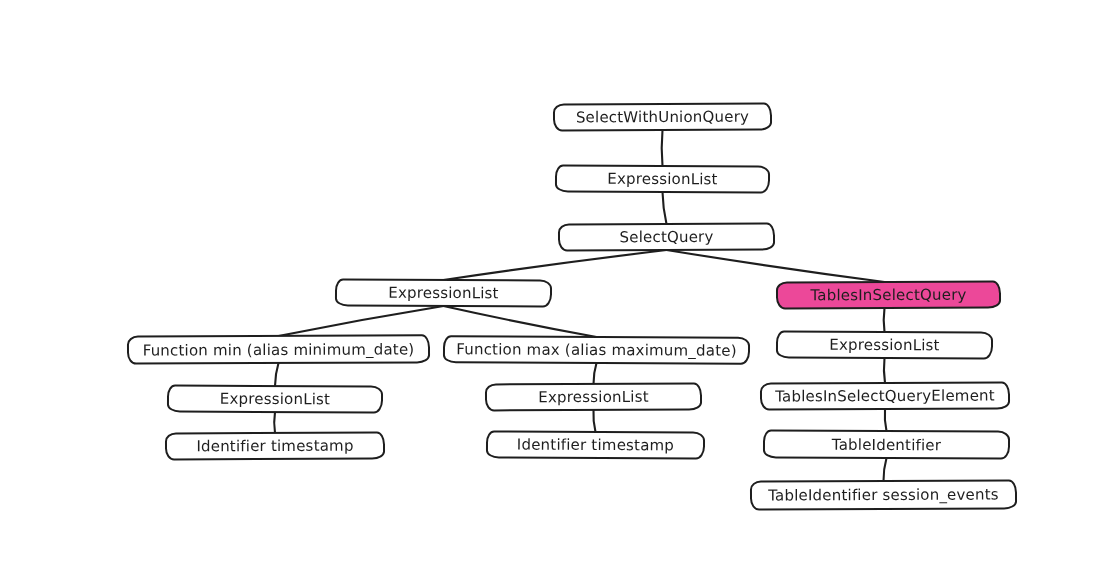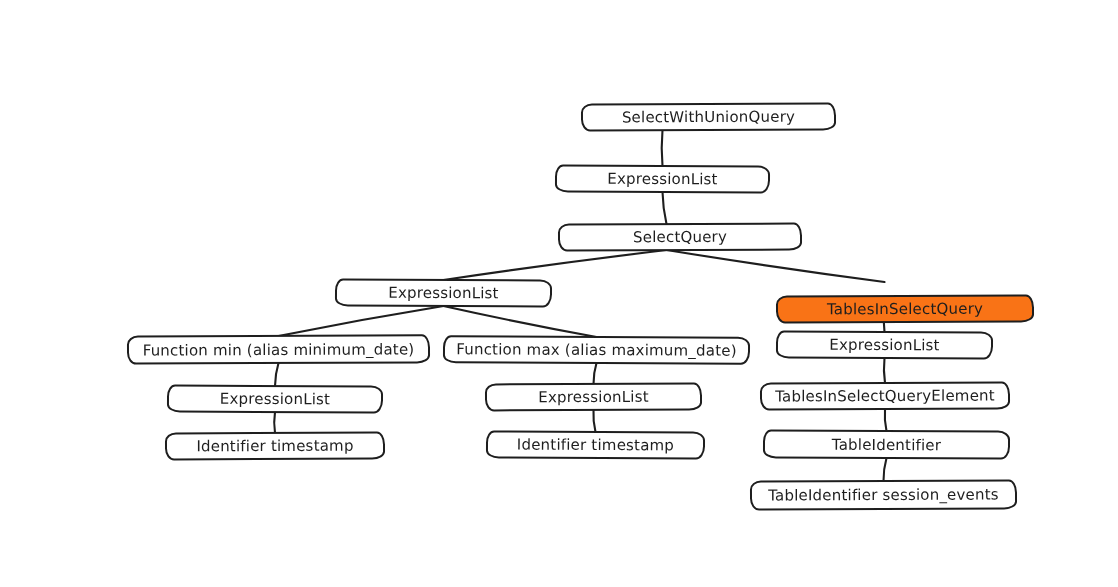--- a/index.html
+++ b/index.html
@@ -58,27 +58,27 @@
       <path d="M 278.5 363 Q 275.16820986025664 374.25929280482165 275 386" stroke="#1e1e1e"></path>
       <path d="M 275 412 Q 273.4 422.5 275 433" stroke="#1e1e1e"></path>
       <path d="M 596.5 363 Q 593.4160808101421 373.2737258300203 593.5 384" stroke="#1e1e1e"></path>
       <path d="M 593.5 410 Q 592.9065708696517 421.14485719366803 595.5 432" stroke="#1e1e1e"></path>
       <path d="M 884.5 308 Q 882.9 320 884.5 332" stroke="#1e1e1e"></path>
       <path d="M 884.5 358 Q 883.150319904032 370.53199360191934 885 383" stroke="#1e1e1e"></path>
       <path d="M 885 409 Q 884.1537060917095 420.1088382210198 886.5 431" stroke="#1e1e1e"></path>
       <path d="M 886.5 458 Q 883.413439342102 469.2930573054916 883.5 481" stroke="#1e1e1e"></path>
     </svg>
   <div id="nodes">
-      <div class="node" style="left: 581px; top: 103px; width: 255px; height: 28px; border-color: rgb(30, 30, 30); background: rgb(255, 255, 255); justify-content: center;">
+      <div class="node" style="left: 553px; top: 103px; width: 219px; height: 28px; border-color: rgb(30, 30, 30); background: rgb(255, 255, 255); justify-content: center;">
         <span class="node-label">SelectWithUnionQuery</span>
       </div>
       <div class="node" style="left: 555px; top: 165px; width: 215px; height: 28px; border-color: rgb(30, 30, 30); background: rgb(255, 255, 255);">
         <span class="node-label">ExpressionList</span>
       </div>
-      <div class="node" style="left: 558px; top: 223px; width: 244px; height: 28px; border-color: rgb(30, 30, 30); background: rgb(255, 255, 255);">
+      <div class="node" style="left: 558px; top: 223px; width: 217px; height: 28px; border-color: rgb(30, 30, 30); background: rgb(255, 255, 255);">
         <span class="node-label">SelectQuery</span>
       </div>
       <div class="node" style="left: 335px; top: 279px; width: 217px; height: 28px; border-color: rgb(30, 30, 30); background: rgb(255, 255, 255);">
         <span class="node-label">ExpressionList</span>
       </div>
       <div class="node" style="left: 127px; top: 335px; width: 303px; height: 29px; border-color: rgb(30, 30, 30); background: rgb(255, 255, 255);">
         <span class="node-label">Function min (alias minimum_date)</span>
       </div>
       <div class="node" style="left: 167px; top: 385px; width: 216px; height: 28px; border-color: rgb(30, 30, 30); background: rgb(255, 255, 255);">
         <span class="node-label">ExpressionList</span>
@@ -88,21 +88,21 @@
       </div>
       <div class="node" style="left: 443px; top: 336px; width: 307px; height: 28px; border-color: rgb(30, 30, 30); background: rgb(255, 255, 255);">
         <span class="node-label">Function max (alias maximum_date)</span>
       </div>
       <div class="node" style="left: 485px; top: 383px; width: 217px; height: 28px; border-color: rgb(30, 30, 30); background: rgb(255, 255, 255);">
         <span class="node-label">ExpressionList</span>
       </div>
       <div class="node" style="left: 486px; top: 431px; width: 219px; height: 28px; border-color: rgb(30, 30, 30); background: rgb(255, 255, 255);">
         <span class="node-label">Identifier timestamp</span>
       </div>
-      <div class="node" style="left: 776px; top: 295px; width: 258px; height: 28px; border-color: rgb(30, 30, 30); background: #f97316;">
+      <div class="node" style="left: 776px; top: 281px; width: 225px; height: 28px; border-color: rgb(30, 30, 30); background: #ec4899;">
         <span class="node-label">TablesInSelectQuery</span>
       </div>
       <div class="node" style="left: 776px; top: 331px; width: 217px; height: 28px; border-color: rgb(30, 30, 30); background: rgb(255, 255, 255);">
         <span class="node-label">ExpressionList</span>
       </div>
       <div class="node" style="left: 760px; top: 382px; width: 250px; height: 28px; border-color: rgb(30, 30, 30); background: rgb(255, 255, 255);">
         <span class="node-label">TablesInSelectQueryElement</span>
       </div>
       <div class="node" style="left: 763px; top: 430px; width: 247px; height: 29px; border-color: rgb(30, 30, 30); background: rgb(255, 255, 255);">
         <span class="node-label">TableIdentifier</span>

